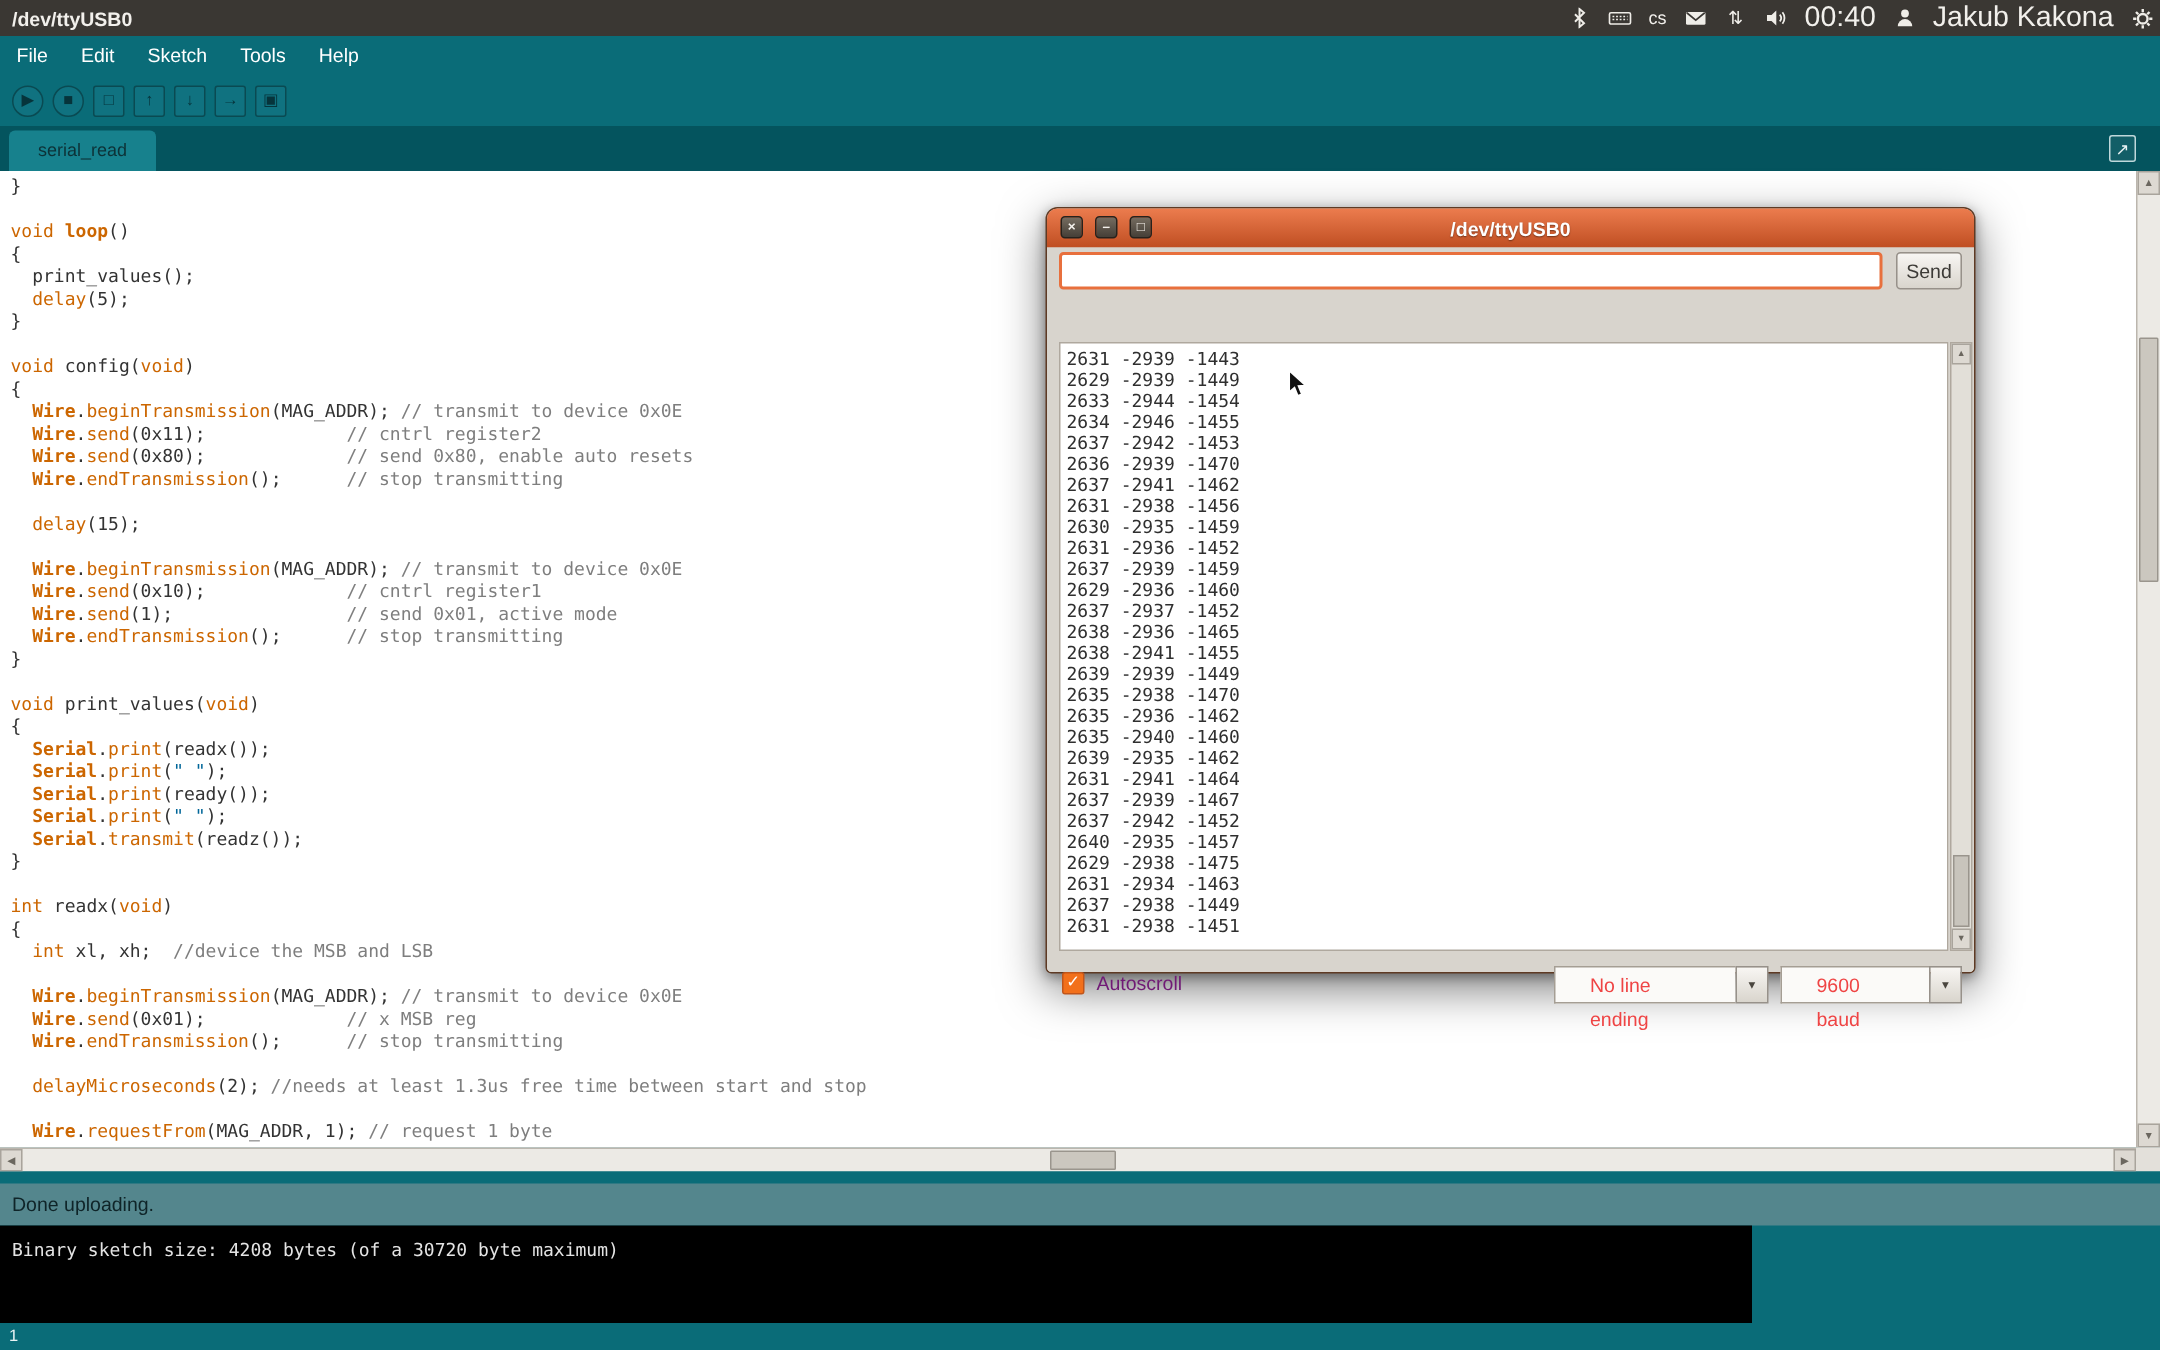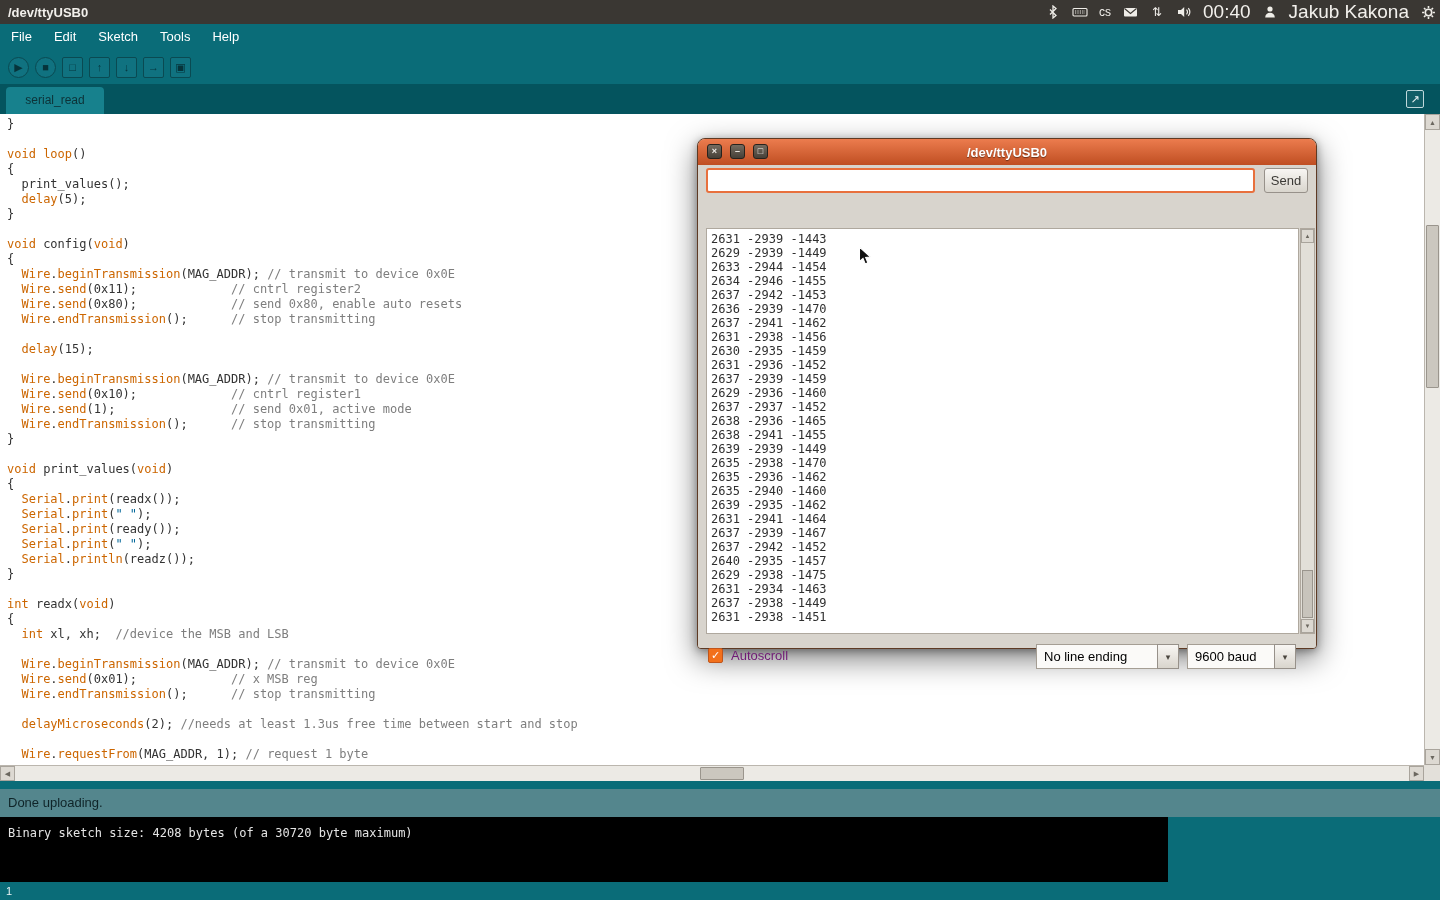--- a/index.html
+++ b/index.html
@@ -28,21 +28,21 @@
   
   .tabstrip { position:absolute; left:0; top:84px; width:1440px; height:30px; background:var(--tab-strip,#04545E); }
   .tab { position:absolute; left:6px; bottom:0; height:27px; min-width:98px; padding:0 14px; background:var(--tab-active,#17818D); border-radius:4px 4px 0 0; color:#0D3237; font-size:12px; line-height:27px; text-align:center; }
   .tab-menu { position:absolute; right:16px; top:6px; width:18px; height:18px; border:1px solid #BFD8DB; border-radius:2px; color:#E8F2F3; font-size:11px; display:flex; align-items:center; justify-content:center; background:rgba(255,255,255,0.06); }
 
   
   .editor { position:absolute; left:0; top:114px; width:1424px; height:651px; background:#FFFFFF; overflow:hidden; }
   .editor pre { position:absolute; left:7px; top:3px; font-family:"DejaVu Sans Mono","Liberation Mono",monospace; font-size:12px; line-height:15px; white-space:pre; color:#333333; }
   .tok-p  { color:#333333; }
   .tok-k  { color:var(--keyword,#CC6600); }
-  .tok-kb { color:var(--keyword,#CC6600); font-weight:normal; }
+  .tok-kb { color:var(--keyword,#CC6600); font-weight:bold; }
   .tok-f  { color:var(--keyword,#CC6600); }
   .tok-c  { color:var(--comment,#7E7E7E); }
   .tok-s  { color:var(--string,#006699); }
 
   
   .vscroll { position:absolute; right:0; top:114px; width:16px; height:651px; background:#ECEAE5; border-left:1px solid #BBB6AE; }
   .sarrow { position:absolute; left:0; width:15px; height:16px; background:#DDD9D2; border:1px solid #A9A49C; color:#6B675F; font-size:7px; display:flex; align-items:center; justify-content:center; }
   .vscroll .up { top:0; }
   .vscroll .down { bottom:0; }
   .vscroll .handle { position:absolute; left:1px; top:111px; width:13px; height:163px; background:#CBC7BF; border:1px solid #9A958D; border-radius:1px; }
@@ -72,24 +72,24 @@
   .soutput pre { font-family:"DejaVu Sans Mono","Liberation Mono",monospace; font-size:12px; line-height:14px; color:#2F2F2F; padding:3px 4px; white-space:pre; }
   .sscroll { position:absolute; left:602px; top:63px; width:15px; height:406px; background:#E2DFD8; border:1px solid #AFA89E; }
   .sscroll .sarrow { width:13px; height:14px; font-size:6px; }
   .sscroll .up { top:0; }
   .sscroll .down { bottom:0; }
   .sscroll .handle { position:absolute; left:1px; top:341px; width:11px; height:48px; background:#C8C4BC; border:1px solid #9A958D; }
   .scontrols { position:absolute; left:0; top:477px; right:0; height:28px; }
   .checkbox { position:absolute; left:10px; top:6px; width:15px; height:15px; background:var(--accent,#F2701B); border:1px solid #C1551A; border-radius:2px; color:#FFFFFF; font-size:11px; font-weight:bold; display:flex; align-items:center; justify-content:center; line-height:1; }
   .chklabel { position:absolute; left:33px; top:0; line-height:28px; font-size:13px; color:#701a75; }
   .combo { position:absolute; top:2px; height:25px; display:flex; }
-  .combo .val { height:25px; background:#FBFAF8; border:1px solid #A59E94; border-right:none; font-size:13px; color:#000000; line-height:23px; padding:0 7px; }
+  .combo .val { height:25px; background:#FBFAF8; border:1px solid #A59E94; border-right:none; font-size:13px; color:#ef4444; line-height:23px; padding:0 23px; }
   .combo .arrow { width:22px; height:25px; border:1px solid #97918A; background:linear-gradient(#F8F6F3,#D9D5CD); color:#4A463F; font-size:9px; display:flex; align-items:center; justify-content:center; }
   .combo1 { left:338px; } .combo1 .val { width:121px; }
-  .combo2 { left:489px; } .combo2 .val { width:87px; }
+  .combo2 { left:489px; } .combo2 .val { width:99px; }
 
   .cursor { position:absolute; left:858px; top:246px; z-index:50; }
   svg.ti { display:block; }
 </style>
 </head>
 <body>
 
 <div id="root">
 
   <div class="panel">
@@ -201,21 +201,21 @@
 <span class="tok-p">  </span><span class="tok-kb">Wire</span><span class="tok-p">.</span><span class="tok-f">send</span><span class="tok-p">(1);                </span><span class="tok-c">// send 0x01, active mode</span>
 <span class="tok-p">  </span><span class="tok-kb">Wire</span><span class="tok-p">.</span><span class="tok-f">endTransmission</span><span class="tok-p">();      </span><span class="tok-c">// stop transmitting</span>
 <span class="tok-p">}</span>
 
 <span class="tok-k">void</span><span class="tok-p"> print_values(</span><span class="tok-k">void</span><span class="tok-p">)</span>
 <span class="tok-p">{</span>
 <span class="tok-p">  </span><span class="tok-kb">Serial</span><span class="tok-p">.</span><span class="tok-f">print</span><span class="tok-p">(readx());</span>
 <span class="tok-p">  </span><span class="tok-kb">Serial</span><span class="tok-p">.</span><span class="tok-f">print</span><span class="tok-p">(</span><span class="tok-s">" "</span><span class="tok-p">);</span>
 <span class="tok-p">  </span><span class="tok-kb">Serial</span><span class="tok-p">.</span><span class="tok-f">print</span><span class="tok-p">(ready());</span>
 <span class="tok-p">  </span><span class="tok-kb">Serial</span><span class="tok-p">.</span><span class="tok-f">print</span><span class="tok-p">(</span><span class="tok-s">" "</span><span class="tok-p">);</span>
-<span class="tok-p">  </span><span class="tok-kb">Serial</span><span class="tok-p">.</span><span class="tok-f">println</span><span class="tok-p">(readz());</span>
+<span class="tok-p">  </span><span class="tok-kb">Serial</span><span class="tok-p">.</span><span class="tok-f">transmit</span><span class="tok-p">(readz());</span>
 <span class="tok-p">}</span>
 
 <span class="tok-k">int</span><span class="tok-p"> readx(</span><span class="tok-k">void</span><span class="tok-p">)</span>
 <span class="tok-p">{</span>
 <span class="tok-p">  </span><span class="tok-k">int</span><span class="tok-p"> xl, xh;  </span><span class="tok-c">//device the MSB and LSB</span>
 
 <span class="tok-p">  </span><span class="tok-kb">Wire</span><span class="tok-p">.</span><span class="tok-f">beginTransmission</span><span class="tok-p">(MAG_ADDR); </span><span class="tok-c">// transmit to device 0x0E</span>
 <span class="tok-p">  </span><span class="tok-kb">Wire</span><span class="tok-p">.</span><span class="tok-f">send</span><span class="tok-p">(0x01);             </span><span class="tok-c">// x MSB reg</span>
 <span class="tok-p">  </span><span class="tok-kb">Wire</span><span class="tok-p">.</span><span class="tok-f">endTransmission</span><span class="tok-p">();      </span><span class="tok-c">// stop transmitting</span>
 

